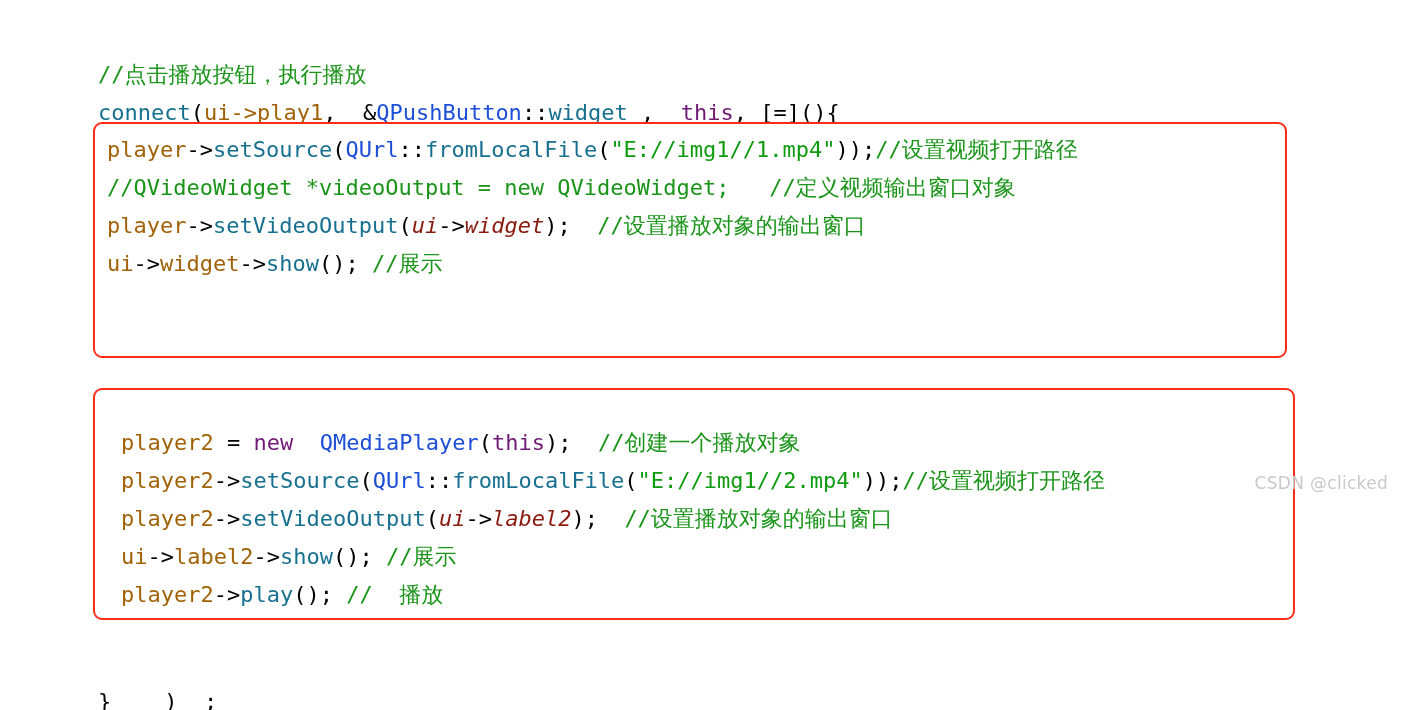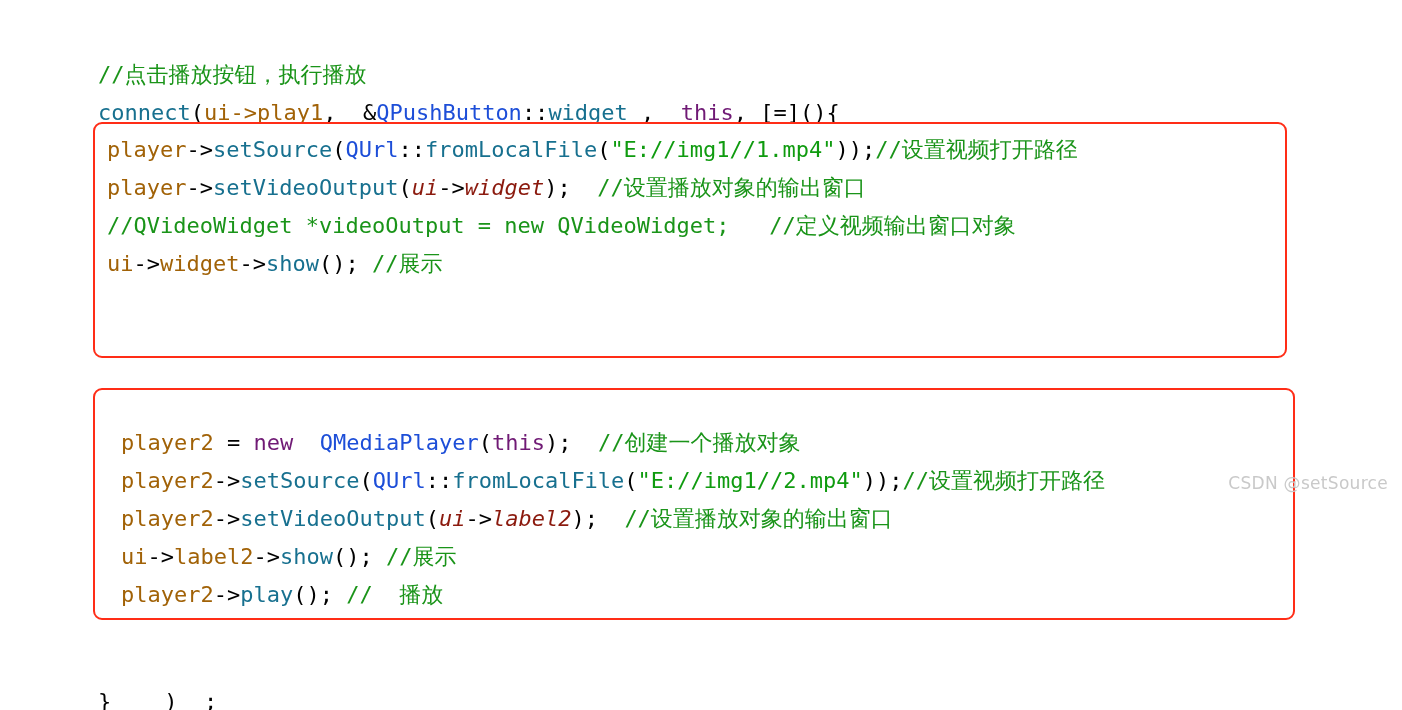--- a/index.html
+++ b/index.html
@@ -82,33 +82,33 @@
     <span class="t-comment">//点击播放按钮，执行播放</span>
   </div>
 
   <div class="line hdr2">
     <span class="t-func">connect</span><span class="t-plain">(</span><span class="t-var">ui-&gt;play1</span><span class="t-plain">,  </span><span class="t-plain">&amp;</span><span class="t-type">QPushButton</span><span class="t-plain">::</span><span class="t-func">widget</span><span class="t-plain"> ,  </span><span class="t-kw">this</span><span class="t-plain">, [=](){</span>
   </div>
 
   <div class="redbox" id="box1"></div>
   <div class="box1-lines">
       <div class="line"><span class="t-var">player</span><span class="t-plain">-&gt;</span><span class="t-func">setSource</span><span class="t-plain">(</span><span class="t-type">QUrl</span><span class="t-plain">::</span><span class="t-func">fromLocalFile</span><span class="t-plain">(</span><span class="t-string">"E://img1//1.mp4"</span><span class="t-plain">));</span><span class="t-comment">//设置视频打开路径</span></div>
+      <div class="line"><span class="t-comment">//QVideoWidget *videoOutput = new QVideoWidget;   //定义视频输出窗口对象</span></div>
       <div class="line"><span class="t-var">player</span><span class="t-plain">-&gt;</span><span class="t-func">setVideoOutput</span><span class="t-plain">(</span><span class="t-var-i">ui</span><span class="t-plain">-&gt;</span><span class="t-var-i">widget</span><span class="t-plain">);  </span><span class="t-comment">//设置播放对象的输出窗口</span></div>
-      <div class="line"><span class="t-comment">//QVideoWidget *videoOutput = new QVideoWidget;   //定义视频输出窗口对象</span></div>
       <div class="line"><span class="t-var">ui</span><span class="t-plain">-&gt;</span><span class="t-var">widget</span><span class="t-plain">-&gt;</span><span class="t-func">show</span><span class="t-plain">(); </span><span class="t-comment">//展示</span></div>
     </div>
 
   <div class="redbox" id="box2"></div>
   <div class="box2-lines">
       <div class="line"><span class="t-var">player2</span><span class="t-plain"> = </span><span class="t-kw">new</span><span class="t-plain">  </span><span class="t-type">QMediaPlayer</span><span class="t-plain">(</span><span class="t-kw">this</span><span class="t-plain">);  </span><span class="t-comment">//创建一个播放对象</span></div>
       <div class="line"><span class="t-var">player2</span><span class="t-plain">-&gt;</span><span class="t-func">setSource</span><span class="t-plain">(</span><span class="t-type">QUrl</span><span class="t-plain">::</span><span class="t-func">fromLocalFile</span><span class="t-plain">(</span><span class="t-string">"E://img1//2.mp4"</span><span class="t-plain">));</span><span class="t-comment">//设置视频打开路径</span></div>
       <div class="line"><span class="t-var">player2</span><span class="t-plain">-&gt;</span><span class="t-func">setVideoOutput</span><span class="t-plain">(</span><span class="t-var-i">ui</span><span class="t-plain">-&gt;</span><span class="t-var-i">label2</span><span class="t-plain">);  </span><span class="t-comment">//设置播放对象的输出窗口</span></div>
       <div class="line"><span class="t-var">ui</span><span class="t-plain">-&gt;</span><span class="t-var">label2</span><span class="t-plain">-&gt;</span><span class="t-func">show</span><span class="t-plain">(); </span><span class="t-comment">//展示</span></div>
       <div class="line"><span class="t-var">player2</span><span class="t-plain">-&gt;</span><span class="t-func">play</span><span class="t-plain">(); </span><span class="t-comment">//  播放</span></div>
     </div>
 
   <div class="line tail">
     <span class="t-plain">}    )  ;</span>
   </div>
 
-  <div class="watermark">CSDN @setSource</div>
+  <div class="watermark">CSDN @clicked</div>
 
 </div>
 
 </body></html>

